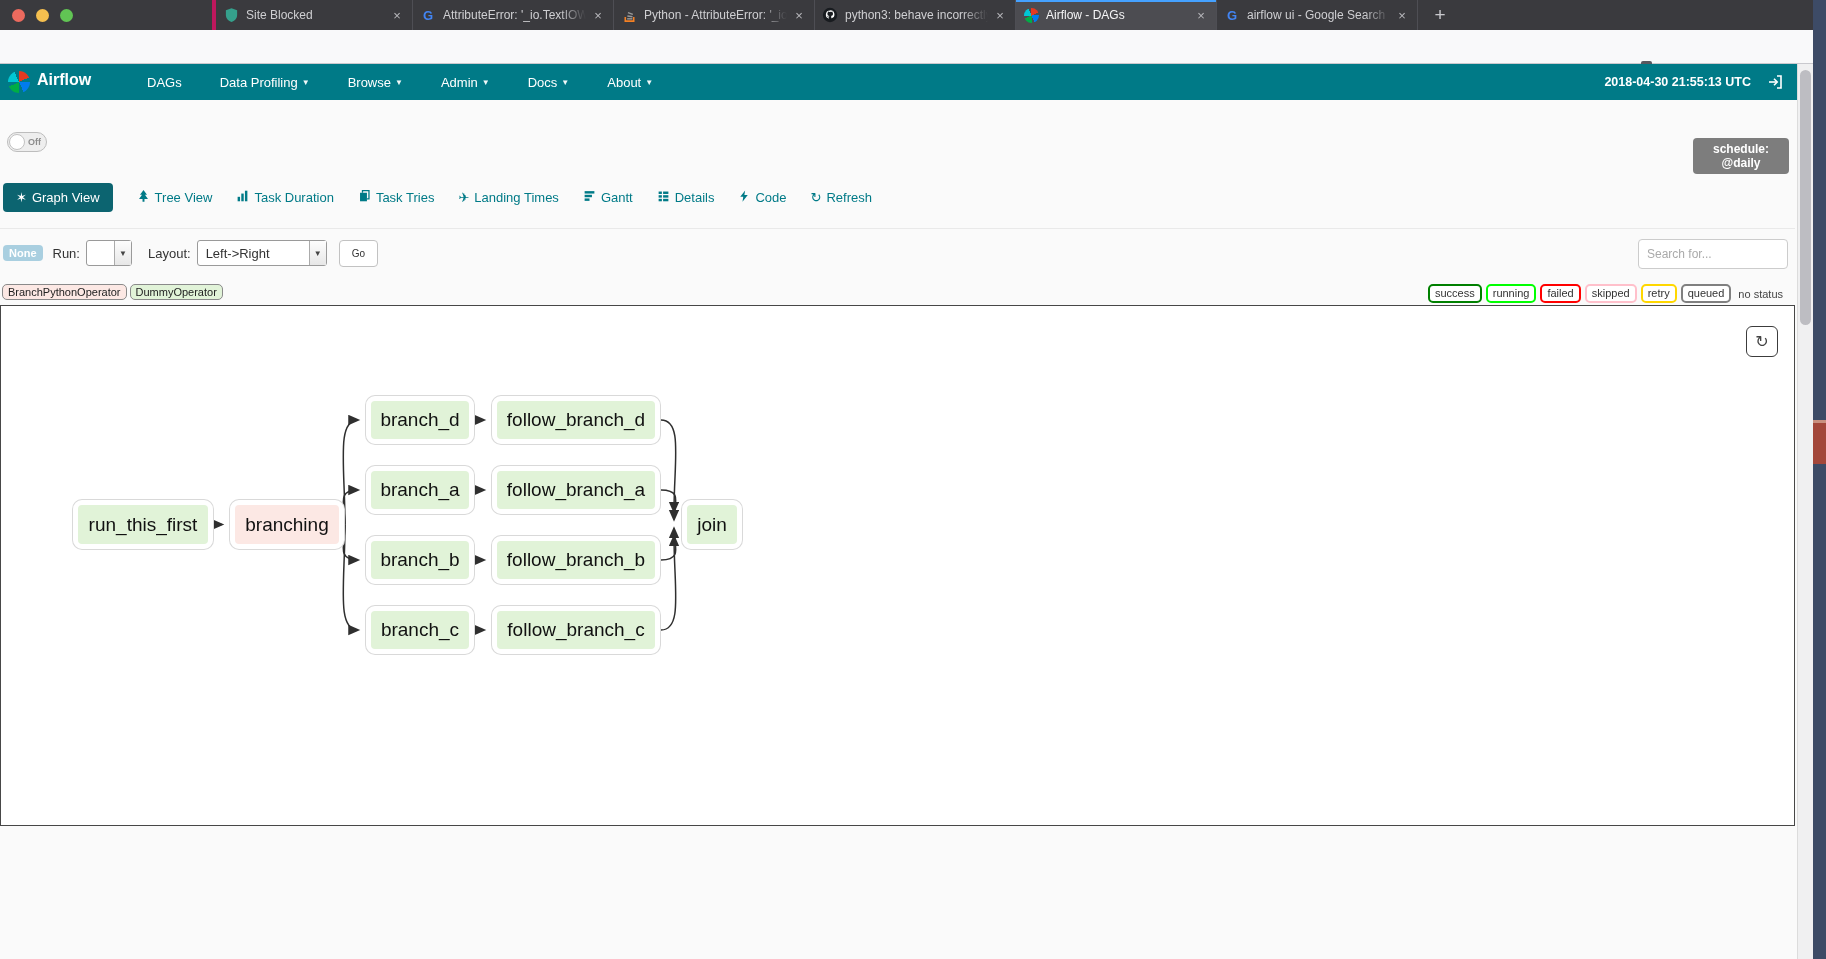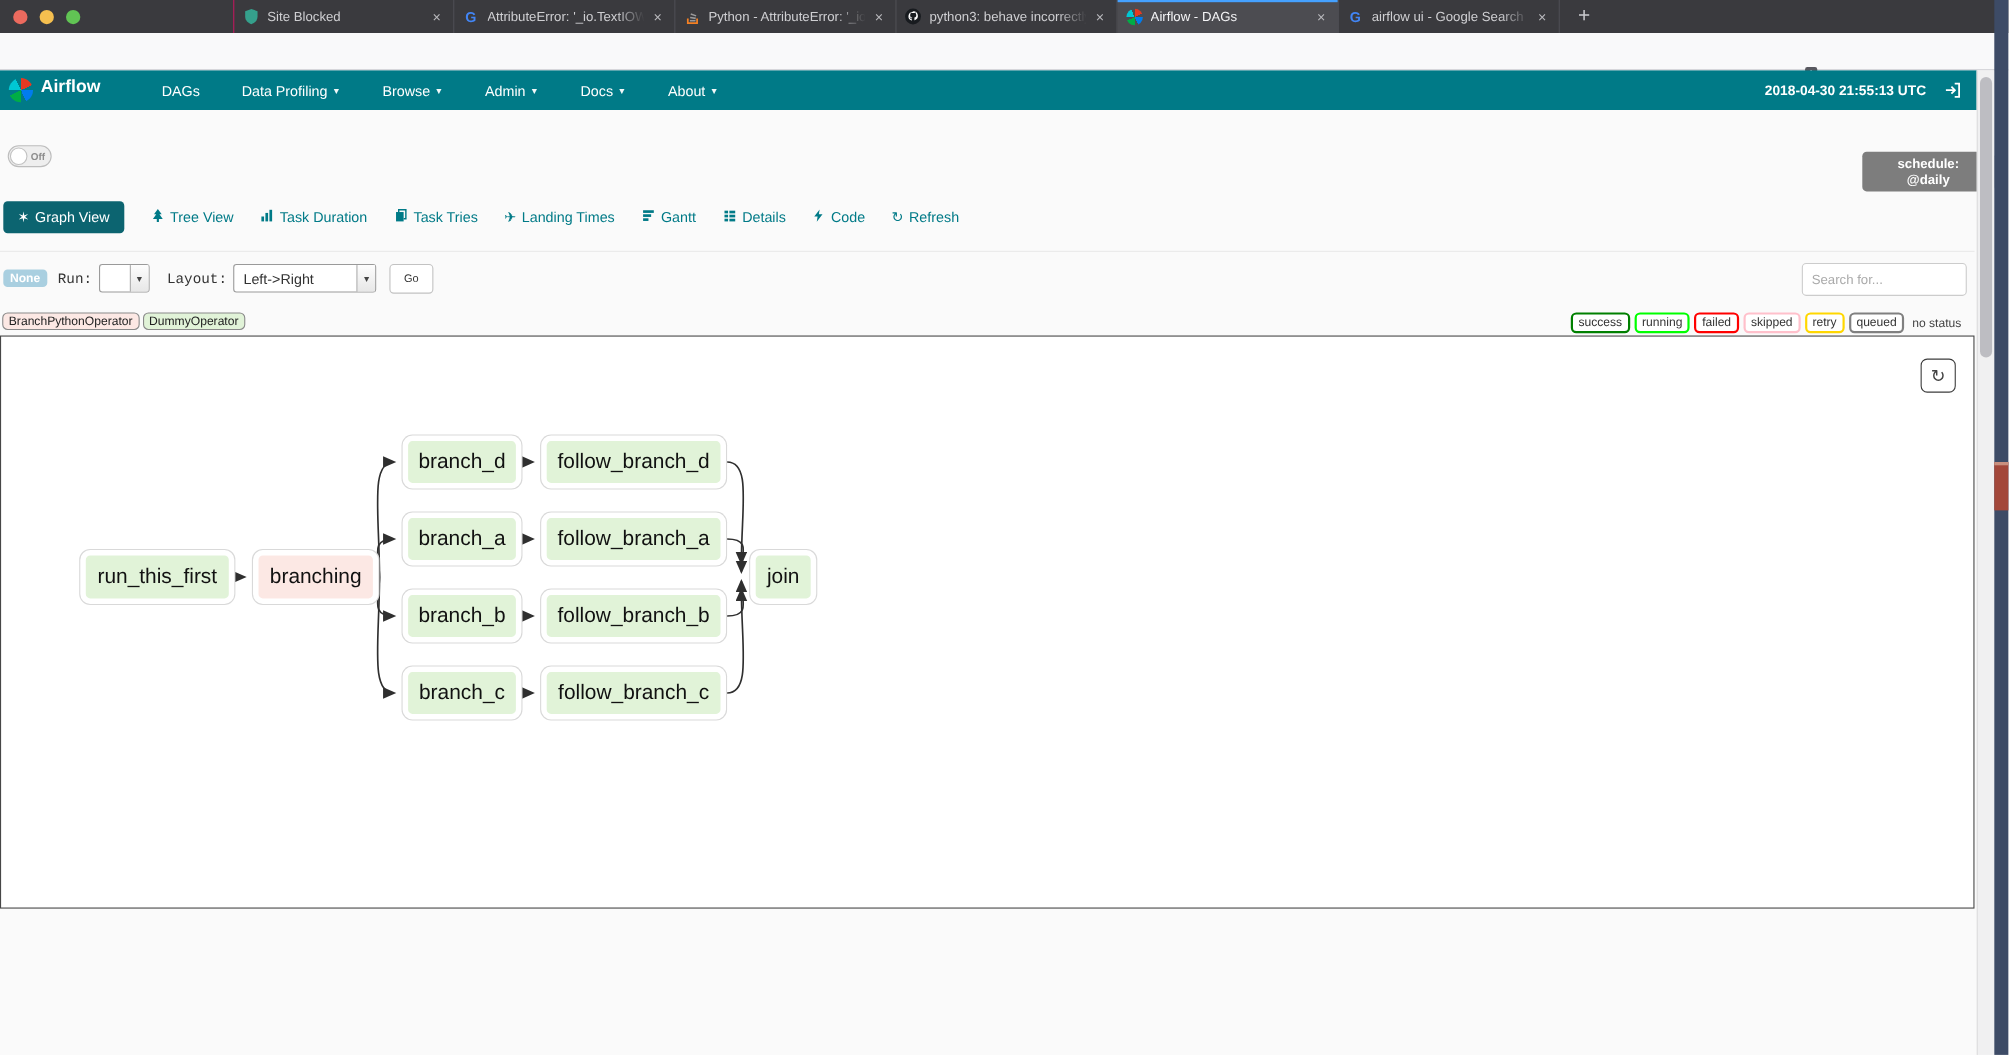--- a/index.html
+++ b/index.html
@@ -8,21 +8,21 @@
   .screen { position:relative; width:1826px; height:959px; overflow:hidden; }
 
   
   .tabbar { position:absolute; top:0; left:0; right:0; height:30px; background:#3a3a3e; }
   .traffic { position:absolute; left:12px; top:9px; display:flex; gap:11px; }
   .tl { width:13px; height:13px; border-radius:50%; }
   .tl.red{background:#ec6a5e;} .tl.yel{background:#f5bf4f;} .tl.grn{background:#61c454;}
   .tabs { position:absolute; left:212px; top:0; height:30px; display:flex; }
   .tab { width:201px; height:30px; display:flex; align-items:center; padding:0 7px;
     border-right:1px solid #4e4e54; color:#cfcfd2; font-size:12px; position:relative; cursor:default; }
-  .tab:first-child{ border-left:1px solid #be185d; }
+  .tab:first-child{ border-left:4px solid #be185d; }
   .tab.active { background:#4c4c51; color:#f5f5f7; }
   .tab.active::before { content:''; position:absolute; top:0; left:0; right:0; height:2px; background:#45a1ff; }
   .fav { width:16px; height:16px; margin-right:7px; flex:none; display:flex; align-items:center; justify-content:center; }
   .tab-title { flex:1; overflow:hidden; white-space:nowrap;
     -webkit-mask-image:linear-gradient(90deg,#000 82%,transparent); mask-image:linear-gradient(90deg,#000 82%,transparent); }
   .tab-close { margin-left:4px; color:#b9b9bd; font-size:13px; width:16px; text-align:center; }
   .newtab { position:absolute; left:1424px; top:0; width:32px; height:30px; color:#c9c9cd;
     font-size:19px; display:flex; align-items:center; justify-content:center; }
   .pinwheel { width:15px; height:15px; border-radius:50%;
     background:conic-gradient(#e43921 0 65deg,#fff0 65deg 90deg,#017cee 90deg 155deg,#fff0 155deg 180deg,#00ad46 180deg 245deg,#fff0 245deg 270deg,#00c7d4 270deg 335deg,#fff0 335deg); }
@@ -73,35 +73,35 @@
 
   
   .page { position:absolute; top:100px; left:0; width:1797px; height:859px; background:#fafafa; }
   .toggle { position:absolute; left:7px; top:32px; width:40px; height:20px; border:1px solid #bdbdbd;
     border-radius:11px; background:#eee; }
   .toggle .knob { position:absolute; left:1px; top:1px; width:16px; height:16px; background:#fff;
     border:1px solid #c2c2c2; border-radius:9px; }
   .toggle .tlabel { position:absolute; right:5px; top:4px; font-size:9px; color:#8c8c8c; font-weight:bold; }
   .dagtitle { position:absolute; left:56px; top:22px; font-size:23px; font-weight:bold; }
   .dag-prefix { color:#adadad; } .dag-name { color:#333; }
-  .schedbadge { position:absolute; left:1693px; top:38px; width:120px; text-align:center; background:#7d7d7d;
+  .schedbadge { position:absolute; left:1693px; top:38px; width:96px; text-align:center; background:#7d7d7d;
     color:#fff; font-size:12px; font-weight:bold; padding:4px 16px; border-radius:4px; }
 
   .viewtabs { position:absolute; left:3px; top:82px; display:flex; align-items:center; gap:24px;
     font-size:13px; color:#007a87; height:30px; }
   .vt { display:flex; align-items:center; gap:5px; cursor:default; }
   .vt svg, .vt .uicon { flex:none; }
   .uicon { font-size:13px; line-height:1; }
   .vt.active { background:#0c6470; color:#fff; padding:7px 13px; border-radius:4px; }
 
   .hr1 { position:absolute; top:128px; left:0; width:1795px; height:1px; background:#e9e9e9; }
 
   .controls { position:absolute; left:3px; top:139px; height:28px; display:flex; align-items:center; font-size:13px; color:#333; }
   .nonebadge { background:#a9cfe0; color:#fff; font-size:11px; font-weight:bold; padding:2px 6px; border-radius:4px; }
-  .ctl-label { margin-left:10px; margin-right:6px;font-family:Liberation Mono, monospace; }
+  .ctl-label { margin-left:10px; margin-right:6px; }
   .fakesel { height:26px; border:1px solid #9a9a9a; border-radius:3px; background:#fff; display:flex; align-items:stretch; }
   .fakesel .selval { display:flex; align-items:center; padding:0 8px; }
   .caretbox { width:17px; border-left:1px solid #ababab; background:linear-gradient(#fdfdfd,#e7e7e7);
     display:flex; align-items:center; justify-content:center; font-size:8px; color:#444; }
   .gobtn { margin-left:12px; height:27px; padding:0 12px; background:#fff; border:1px solid #c2c2c2;
     border-radius:4px; font-size:10px; color:#333; display:flex; align-items:center; }
   .searchfor { position:absolute; left:1638px; top:139px; width:150px; height:30px; border:1px solid #ccc;
     border-radius:4px; background:#fff; padding:0 8px; font-size:12px; color:#ef4444; outline:none;
     font-family:"Liberation Sans",sans-serif; }
   .searchfor::placeholder { color:#aaa; }

